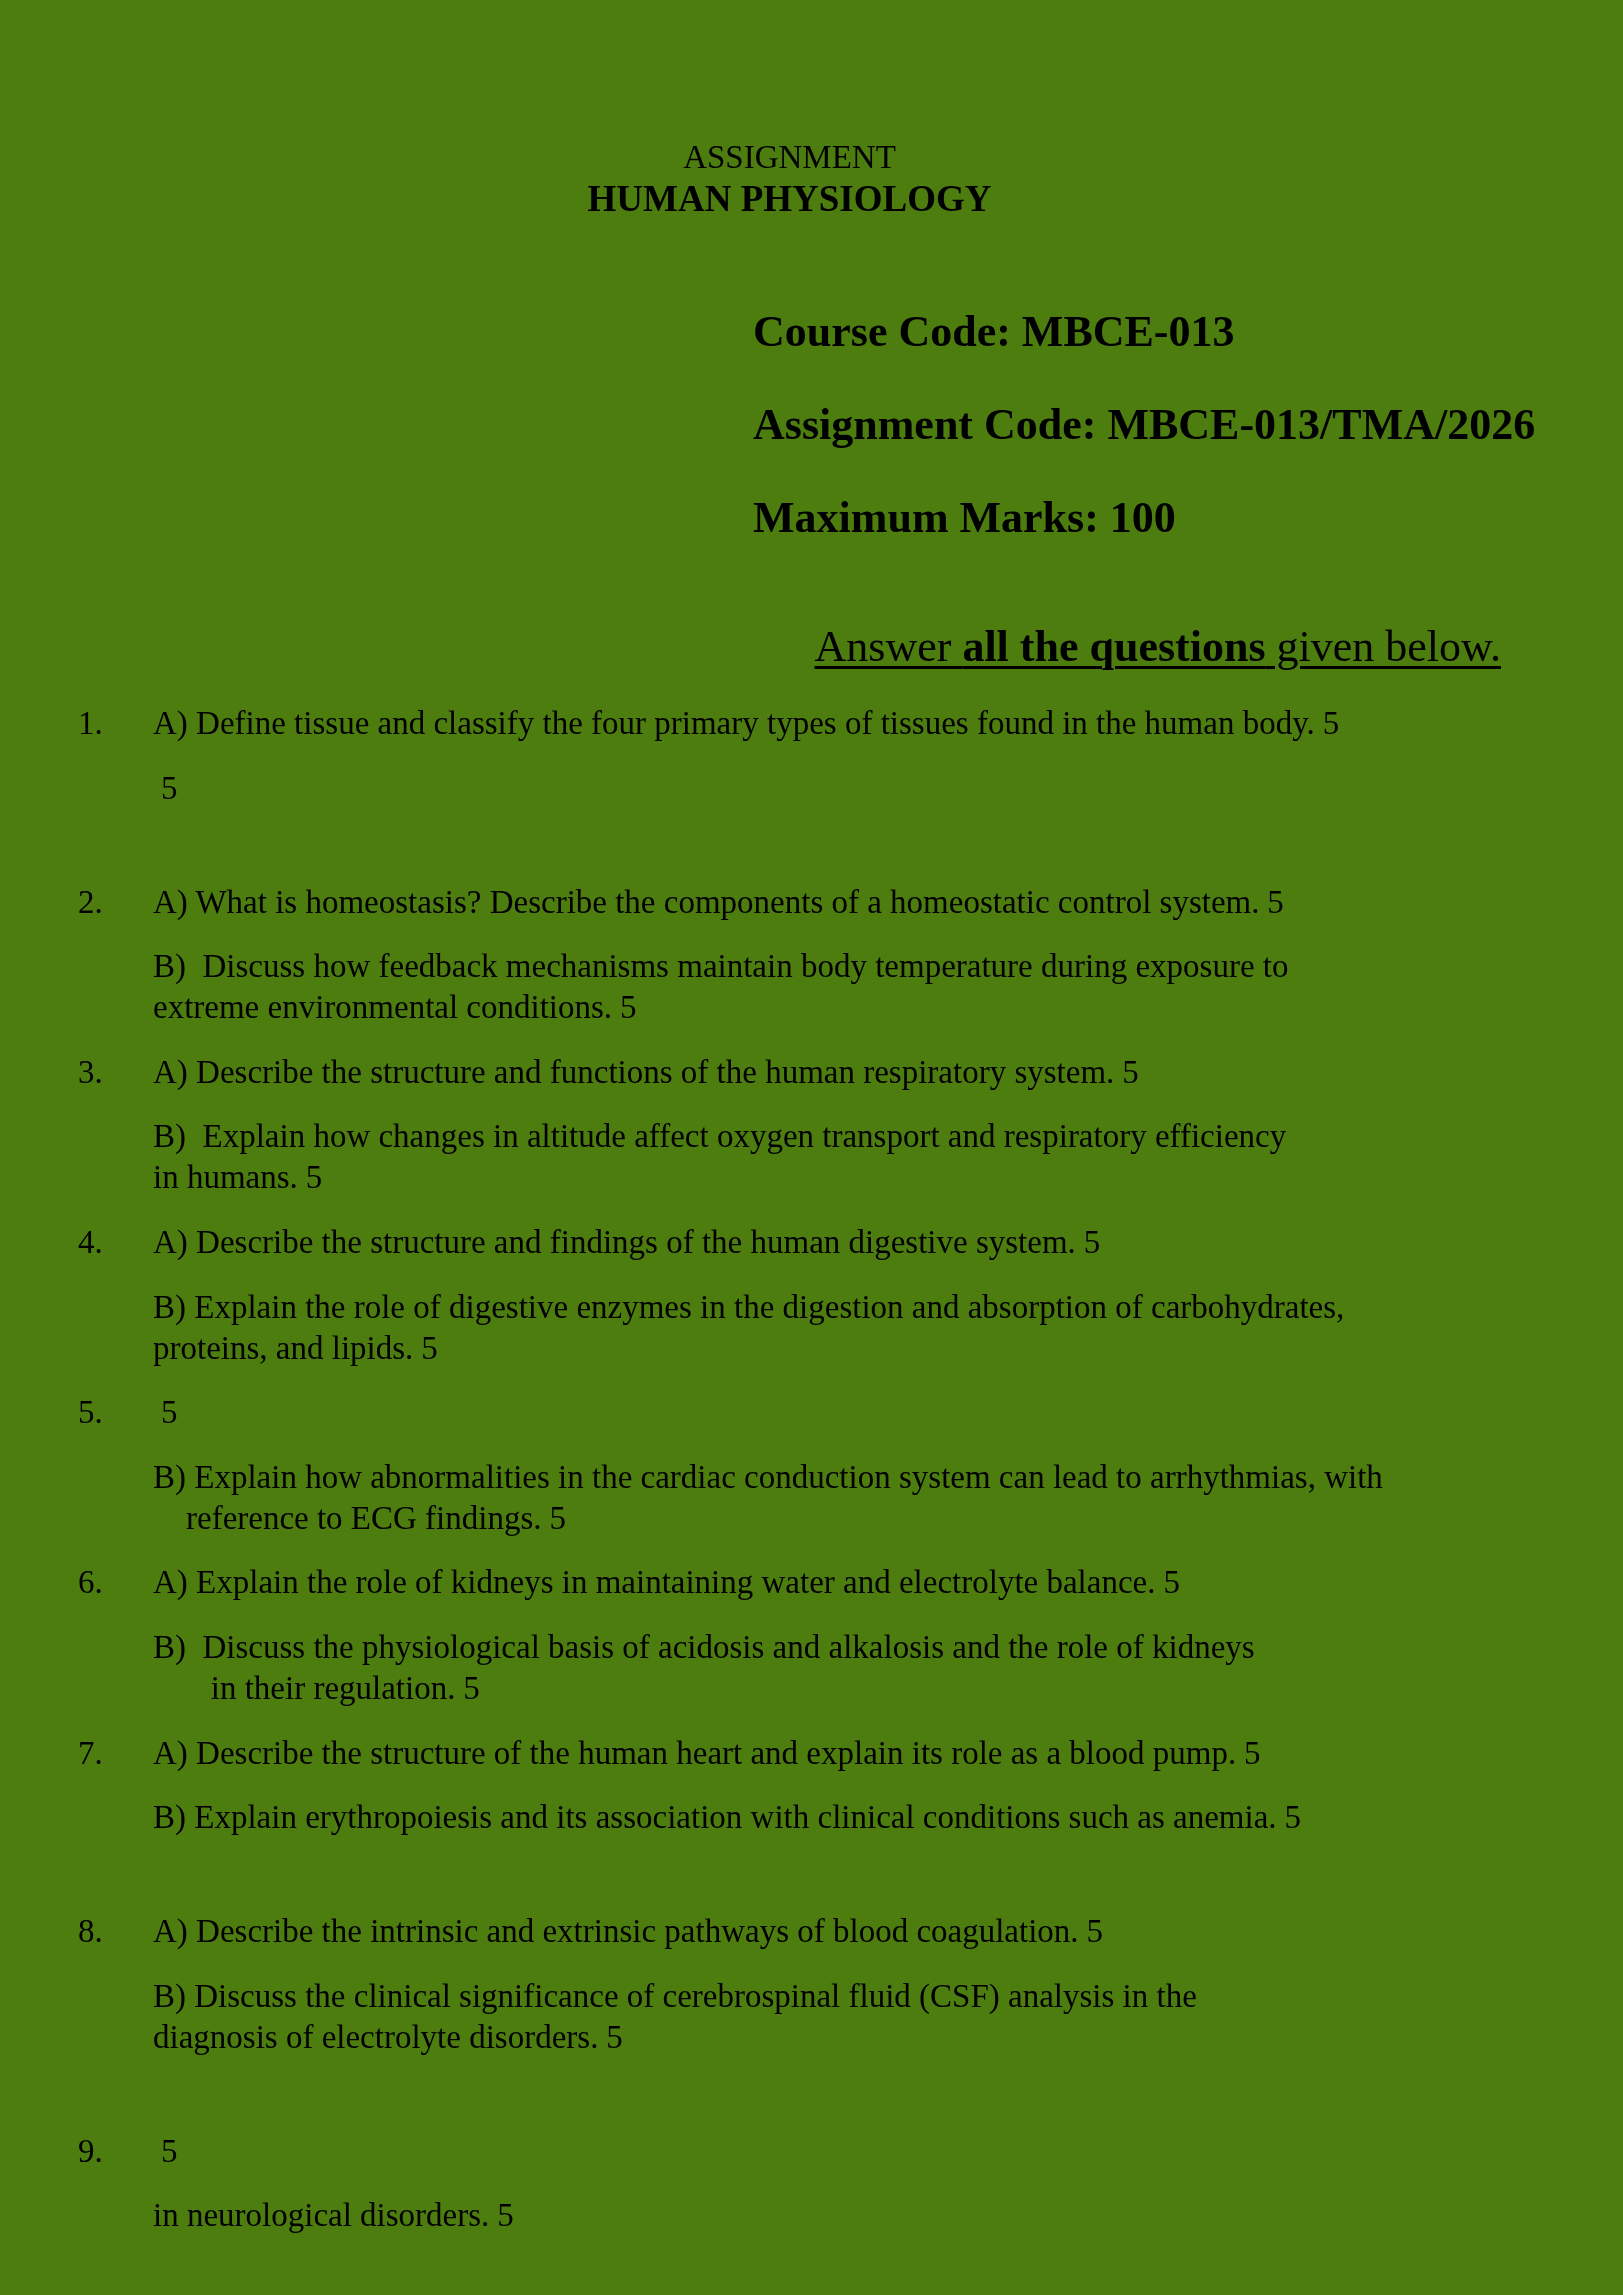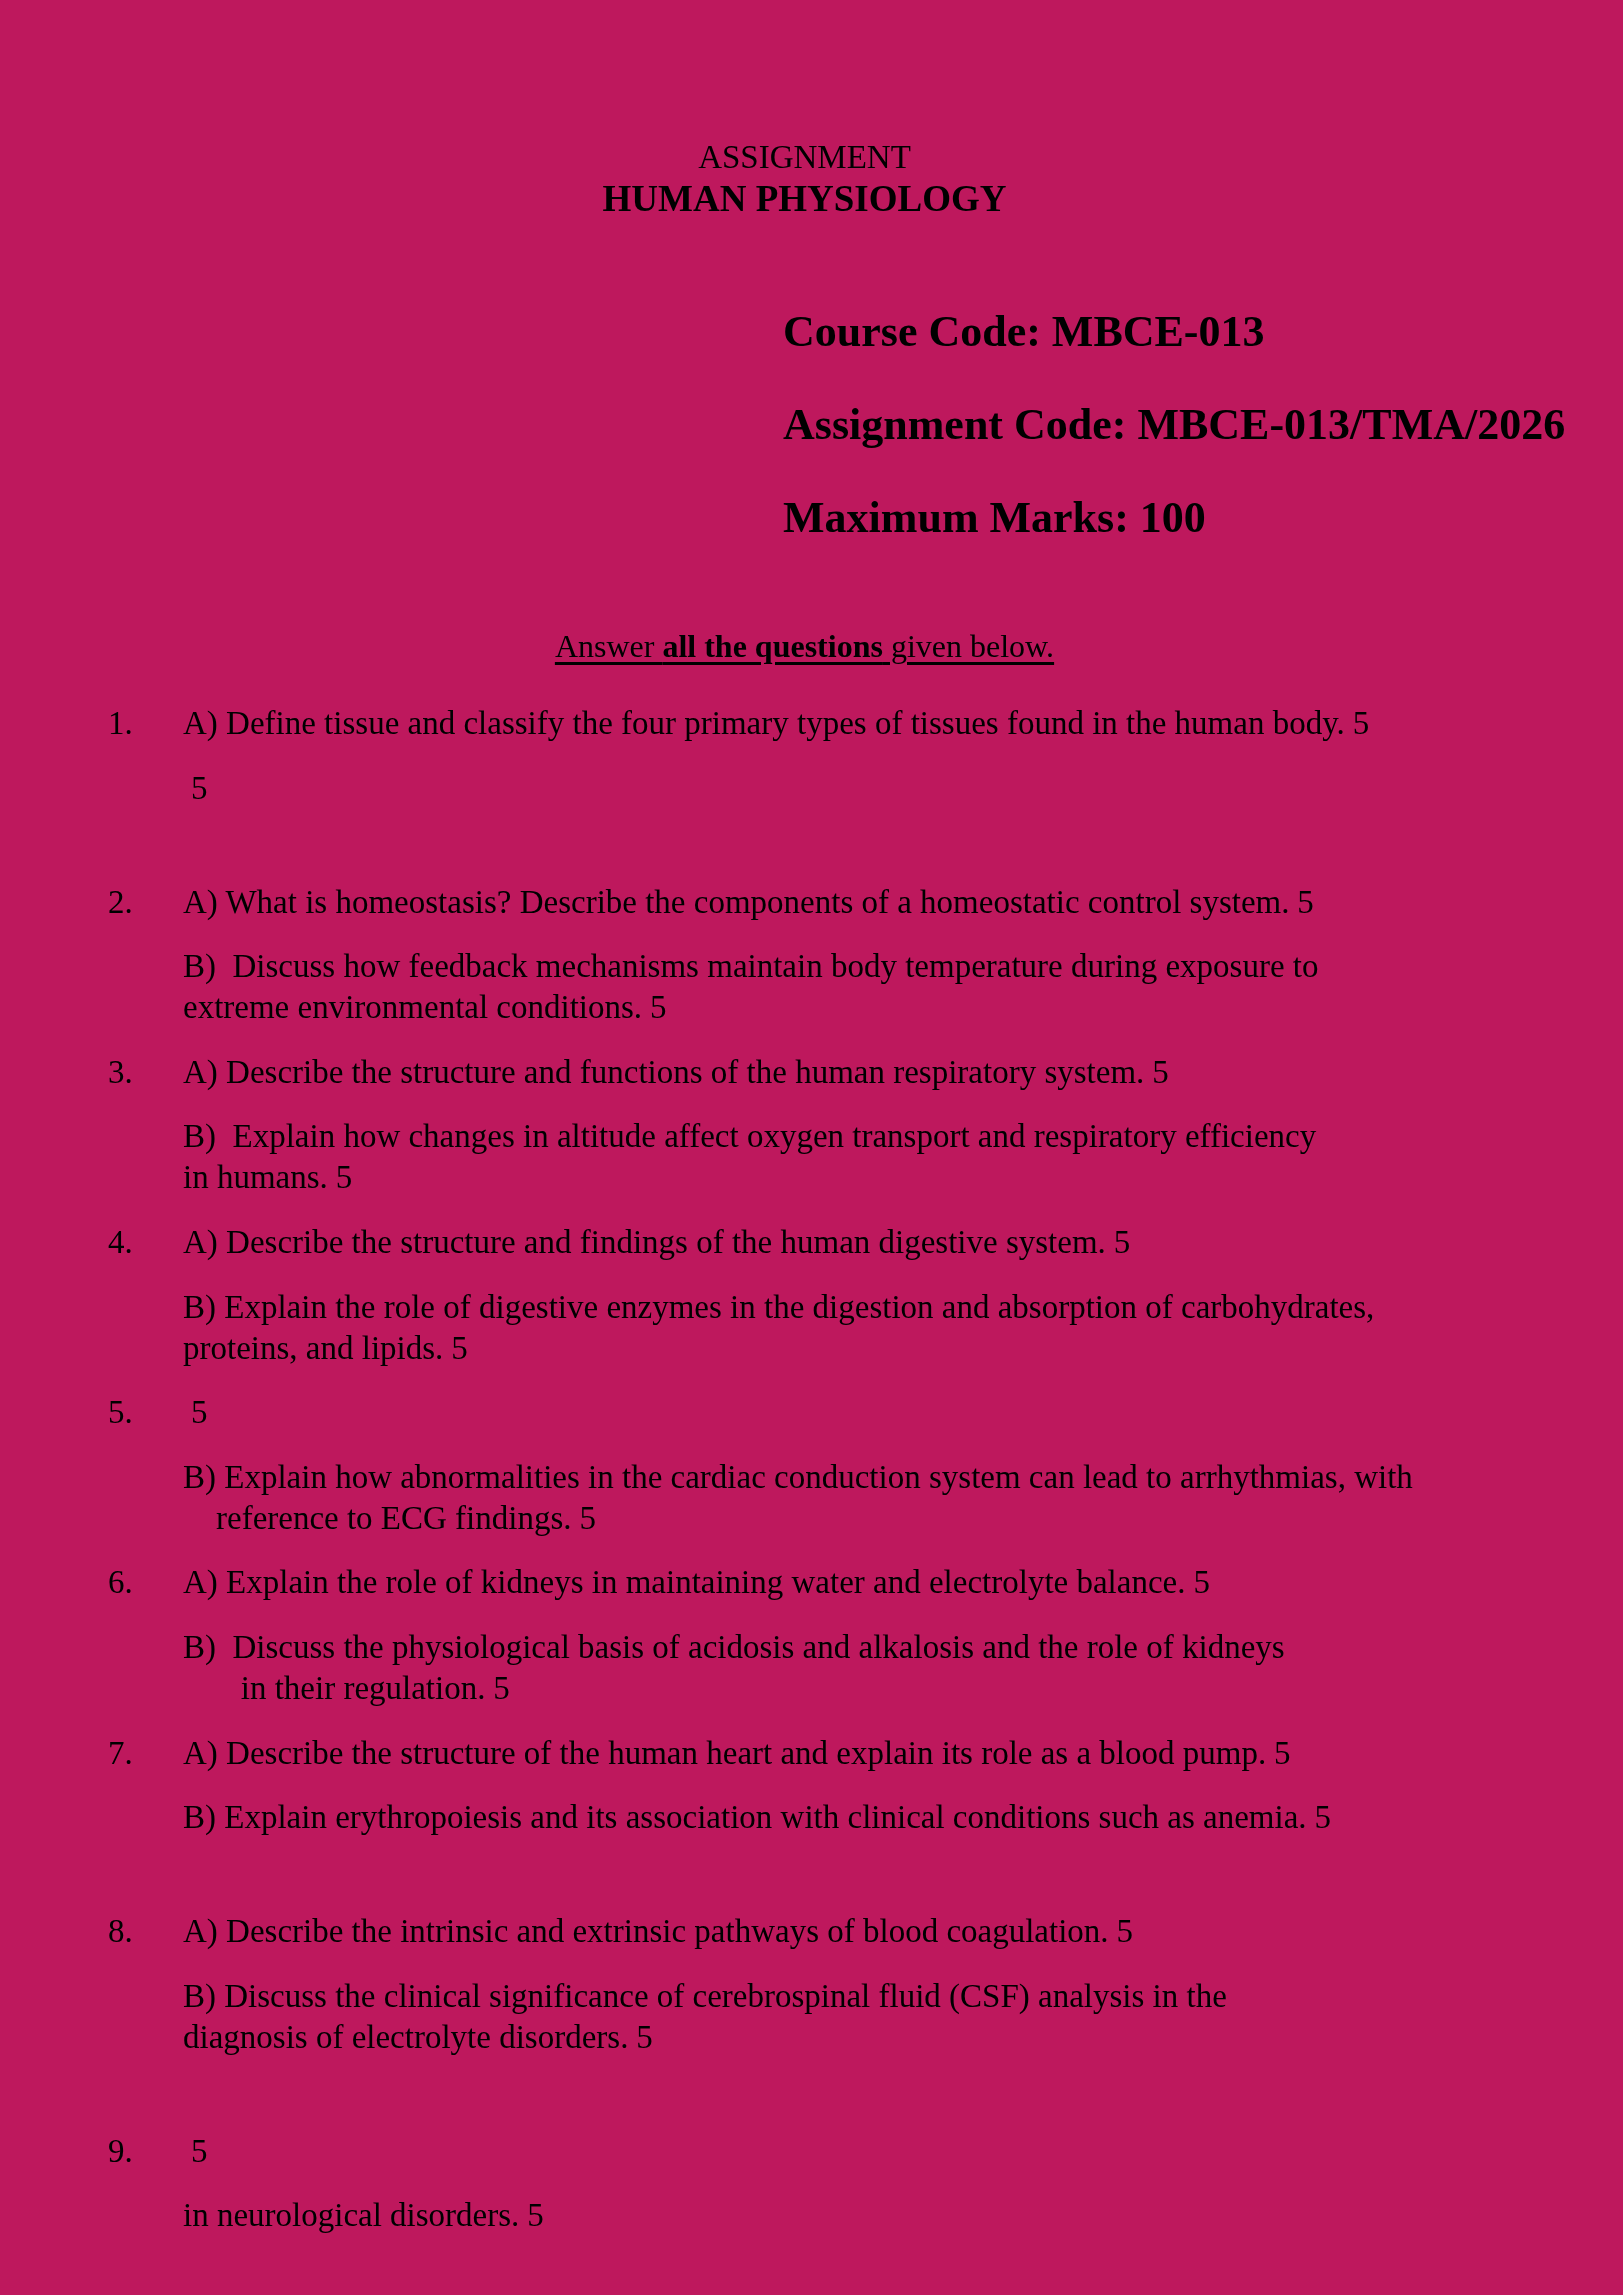--- a/index.html
+++ b/index.html
@@ -4,23 +4,23 @@
 <style>
   html, body {
     margin: 0;
     padding: 0;
     background: #ffffff;
   }
   .page {
     position: relative;
     width: 1624px;
     height: 2295px;
-    background: #be185d;
+    background: #4d7c0f;
     box-sizing: border-box;
-    padding: 137px 123px 0 108px;
+    padding: 137px 123px 0 78px;
     font-family: "Liberation Serif", "DejaVu Serif", serif;
     color: #000000;
     overflow: hidden;
   }
   .title {
     font-size: 33px;
     line-height: 41px;
     text-align: center;
     font-weight: 400;
   }
@@ -33,23 +33,23 @@
   .meta {
     margin-top: 34px;
     margin-left: 675px;
     font-weight: 700;
     font-size: 44px;
     line-height: 31px;
     white-space: pre;
   }
   .instruction {
     margin-top: 31px;
-    font-size: 32px;
+    font-size: 44px;
     line-height: 41px;
-    text-align: center;
+    text-align: right;
   }
   .instruction .u {
     text-decoration: underline;
     text-decoration-thickness: 3.3px;
     text-underline-offset: 4.6px;
   }
   .instruction .b { font-weight: 700; }
   #questions { margin-top: 36px; }
   .question {
     display: flex;

